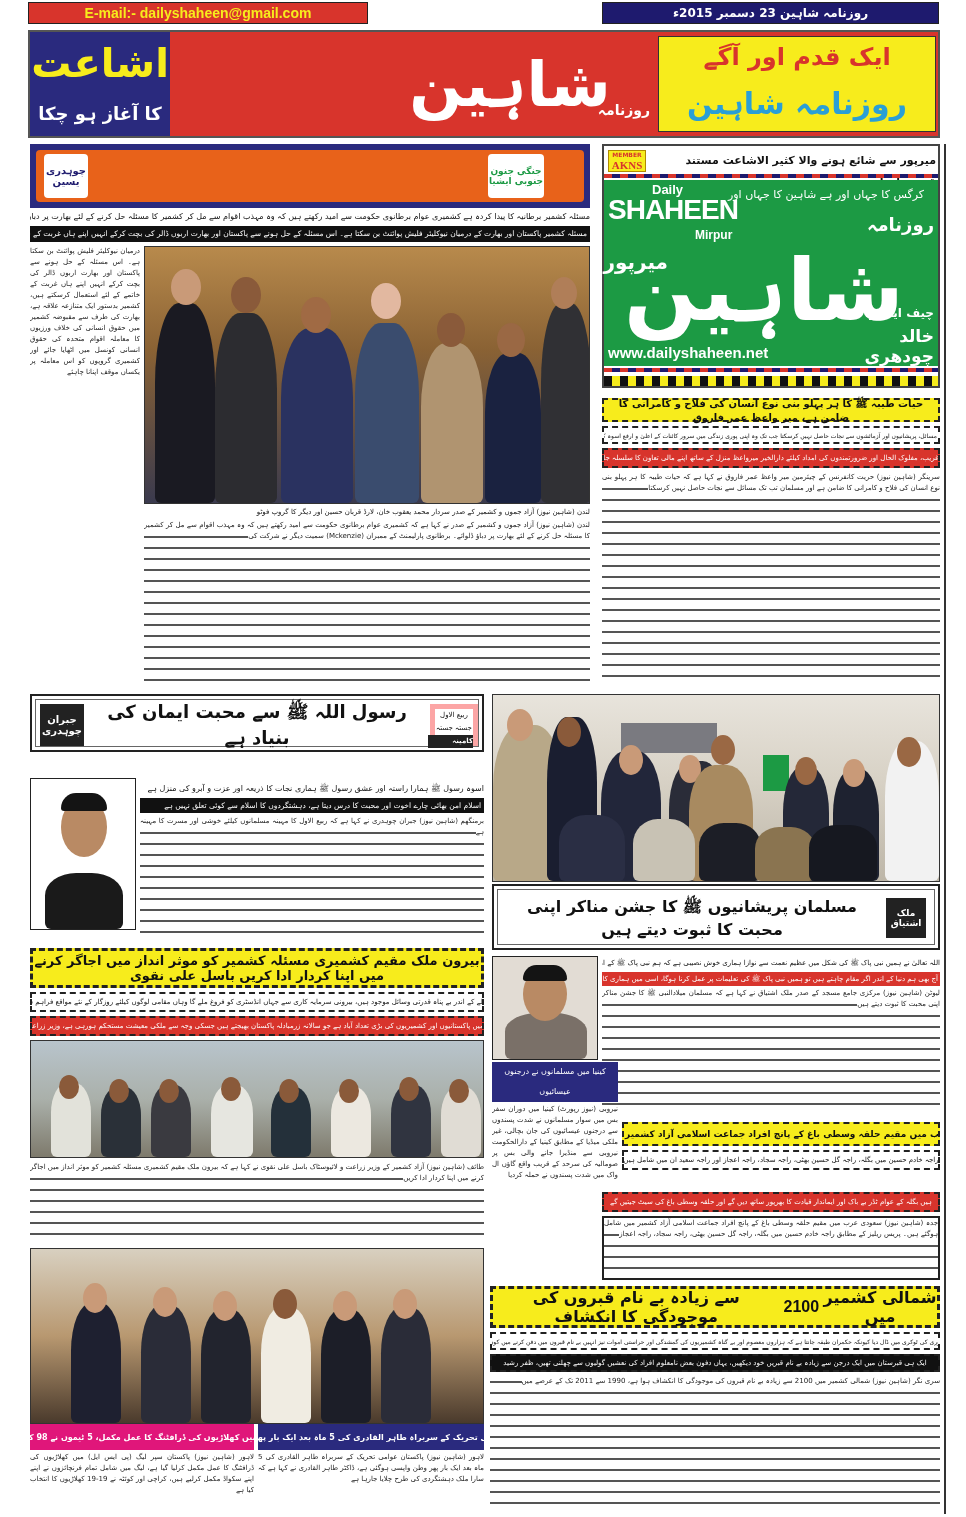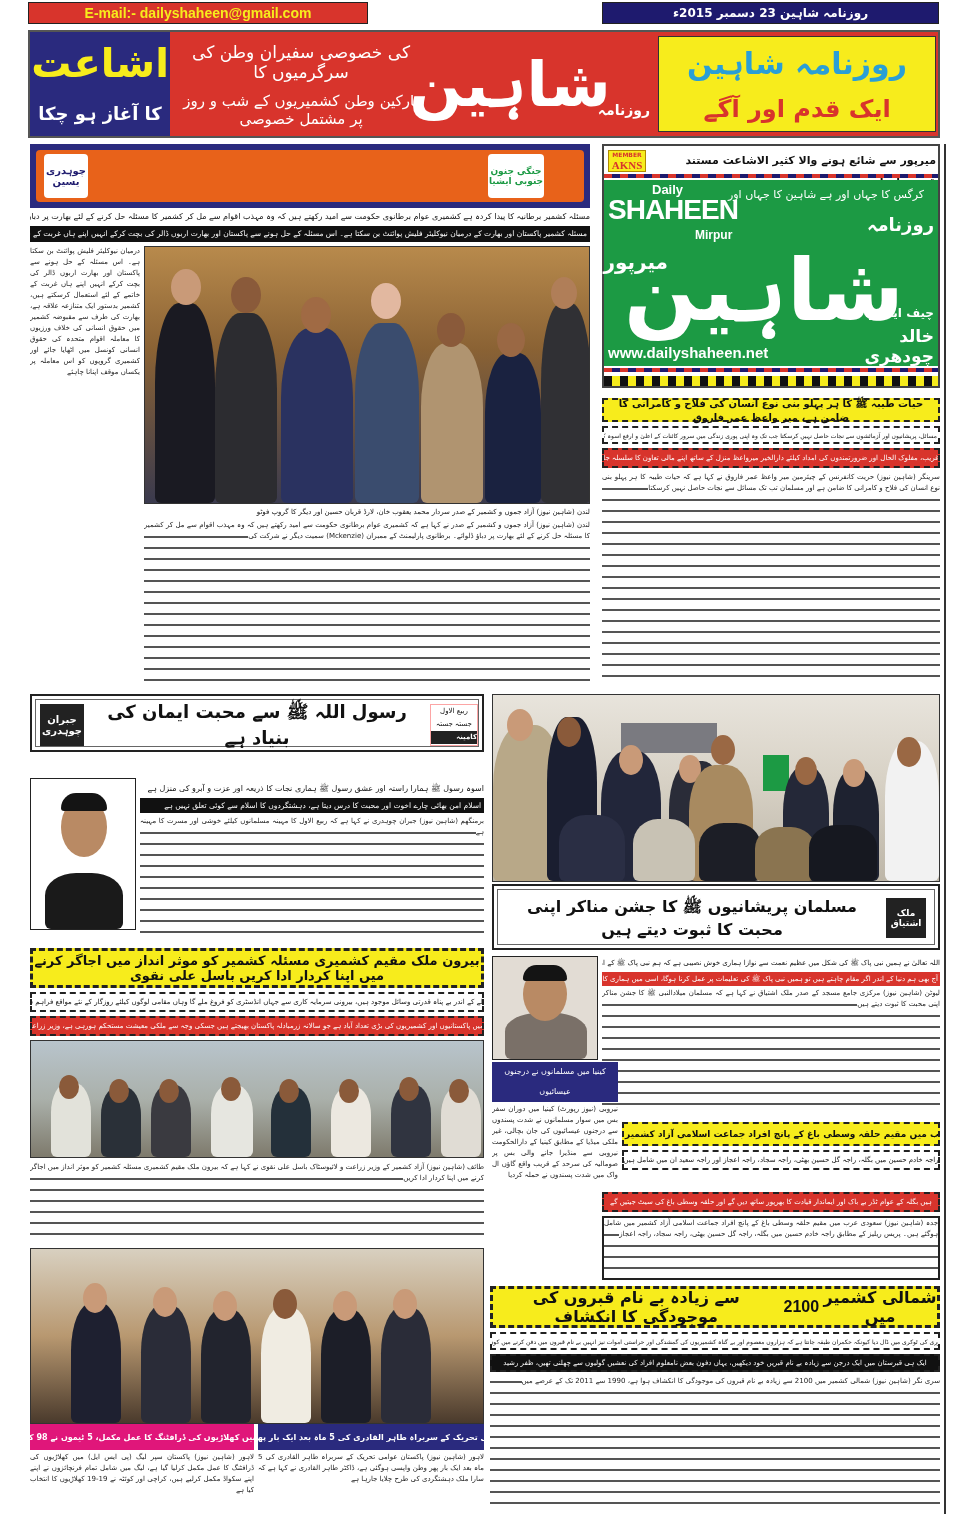--- a/index.html
+++ b/index.html
@@ -26,32 +26,28 @@
   <span>روزنامہ شاہین 23 دسمبر 2015ء</span>
 </div>
 
 <div class="abs" style="left:28px;top:30px;width:912px;height:108px;border:2px solid #555;background:#d8342c;">
 
   <div class="abs urdu" style="left:0;top:0;width:140px;height:104px;background:#2a2a7e;">
     <div class="center" style="height:62px;color:#f7ec1c;font-size:40px;font-weight:bold;">اشاعت</div>
     <div class="center" style="height:38px;color:#fff;font-size:18px;font-weight:bold;">کا آغاز ہو چکا</div>
   </div>
 
-  <div class="abs urdu" style="left:146px;top:6px;width:250px;height:96px;color:#fff;">
-    <div class="center" style="height:48px;font-size:17px;">کی خصوصی سفیران وطن کی سرگرمیوں کا</div>
-    <div class="center" style="height:48px;font-size:15px;">تارکین وطن کشمیریوں کے شب و روز پر مشتمل خصوصی</div>
-  </div>
   <div class="abs urdu center" style="left:400px;top:0;width:160px;height:104px;color:#fff;font-size:62px;font-weight:bold;">
     <span>شاہین</span>
   </div>
   <div class="abs urdu" style="left:560px;top:70px;width:60px;color:#fff;font-size:14px;font-weight:bold;">روزنامہ</div>
 
   <div class="abs urdu" style="left:628px;top:4px;width:278px;height:96px;background:#f7ec1c;border:1px solid #333;">
+    <div class="center" style="height:40px;color:#d8342c;font-size:24px;font-weight:bold;">ایک قدم اور آگے</div>
     <div class="center" style="height:52px;color:#2a9fd6;font-size:30px;font-weight:bold;">روزنامہ شاہین</div>
-    <div class="center" style="height:40px;color:#d8342c;font-size:24px;font-weight:bold;">ایک قدم اور آگے</div>
   </div>
 </div>
 
 <div class="abs" style="left:30px;top:144px;width:560px;height:64px;background:#2a2a7e;padding:4px;">
   <div class="abs" style="left:6px;top:6px;width:548px;height:52px;background:#e8621a;border-radius:4px;"></div>
   <div class="abs urdu center" style="left:14px;top:10px;width:44px;height:44px;background:#fff;border-radius:4px;flex-direction:column;font-size:10px;font-weight:bold;color:#1e1a6e;">
     <span>چوہدری</span>
     <span>یسین</span>
   </div>
   <div class="abs urdu center" style="left:458px;top:10px;width:56px;height:44px;background:#fff;border-radius:4px;flex-direction:column;font-size:9px;font-weight:bold;color:#1c9a44;">
@@ -120,21 +116,21 @@
 <div class="abs body-text col-lines" style="left:602px;top:472px;width:338px;height:210px;">
   <span style="background:#fff;">سرینگر (شاہین نیوز) حریت کانفرنس کے چیئرمین میر واعظ عمر فاروق نے کہا ہے کہ حیات طیبہ کا ہر پہلو بنی نوع انسان کی فلاح و کامرانی کا ضامن ہے اور مسلمان تب تک مسائل سے نجات حاصل نہیں کرسکتا</span>
 </div>
 
 <div class="abs ornament" style="left:30px;top:694px;width:454px;height:58px;">
   <div class="abs urdu center" style="left:8px;top:8px;width:44px;height:42px;background:#222;color:#fff;flex-direction:column;font-size:10px;font-weight:bold;">
     <span>جبران</span>
     <span>چوہدری</span>
   </div>
   <div class="abs urdu center" style="left:56px;top:4px;width:338px;height:48px;font-size:18px;font-weight:bold;color:#111;">رسول اللہ ﷺ سے محبت ایمان کی بنیاد ہے</div>
-  <div class="abs urdu" style="left:398px;top:8px;width:48px;height:42px;border:1px solid #fca5a5;text-align:center;font-size:7px;line-height:13px;">
+  <div class="abs urdu" style="left:398px;top:8px;width:48px;height:42px;border:5px solid #fca5a5;text-align:center;font-size:7px;line-height:13px;">
     <div>ربیع الاول</div>
     <div>جستہ جستہ</div>
     <div style="background:#222;color:#fff;font-weight:bold;padding-left:45px;">کامینہ</div>
   </div>
 </div>
 <div class="abs photo" style="left:30px;top:778px;width:106px;height:152px;background:#fff;border:1px solid #222;">
   <div class="person" style="left:14px;width:78px;height:56px;background:#1a1a1a;"></div>
   <div class="head" style="left:30px;top:18px;width:46px;height:60px;background:#b98a64;"></div>
   <div class="abs" style="left:30px;top:14px;width:46px;height:18px;background:#141414;border-radius:20px 20px 4px 4px;"></div>
 </div>

